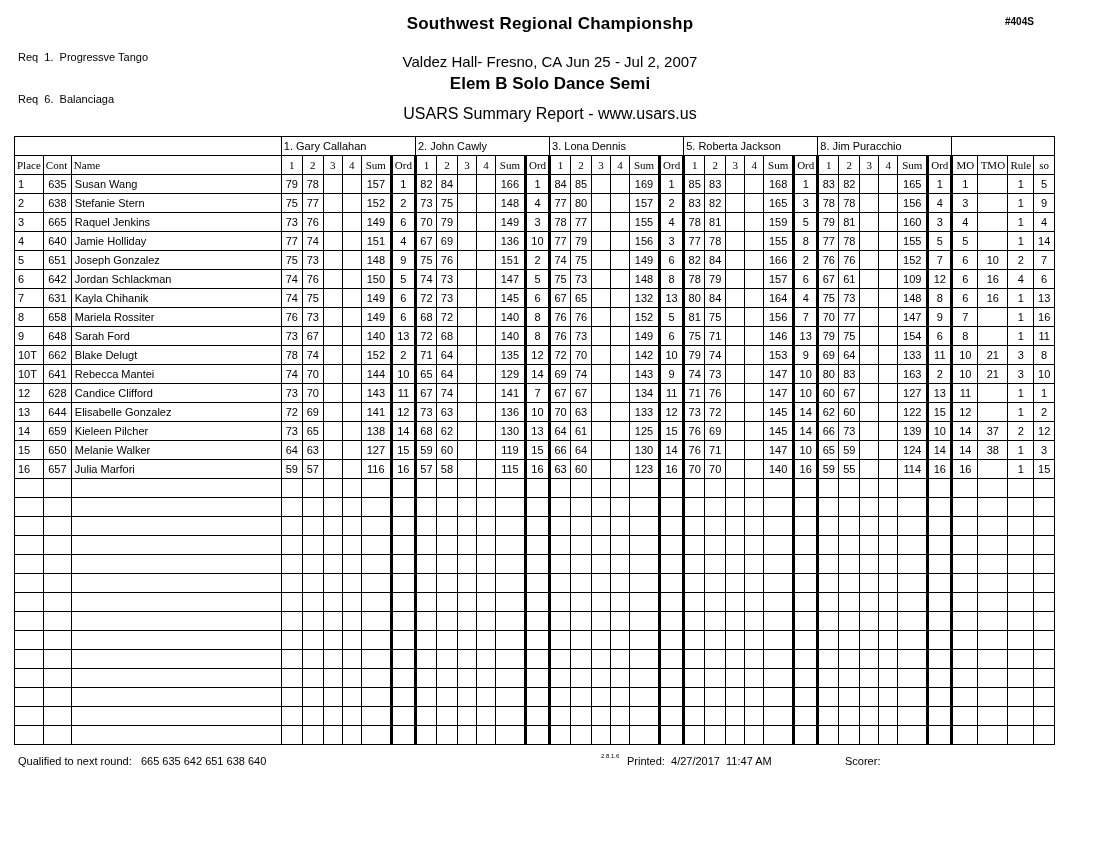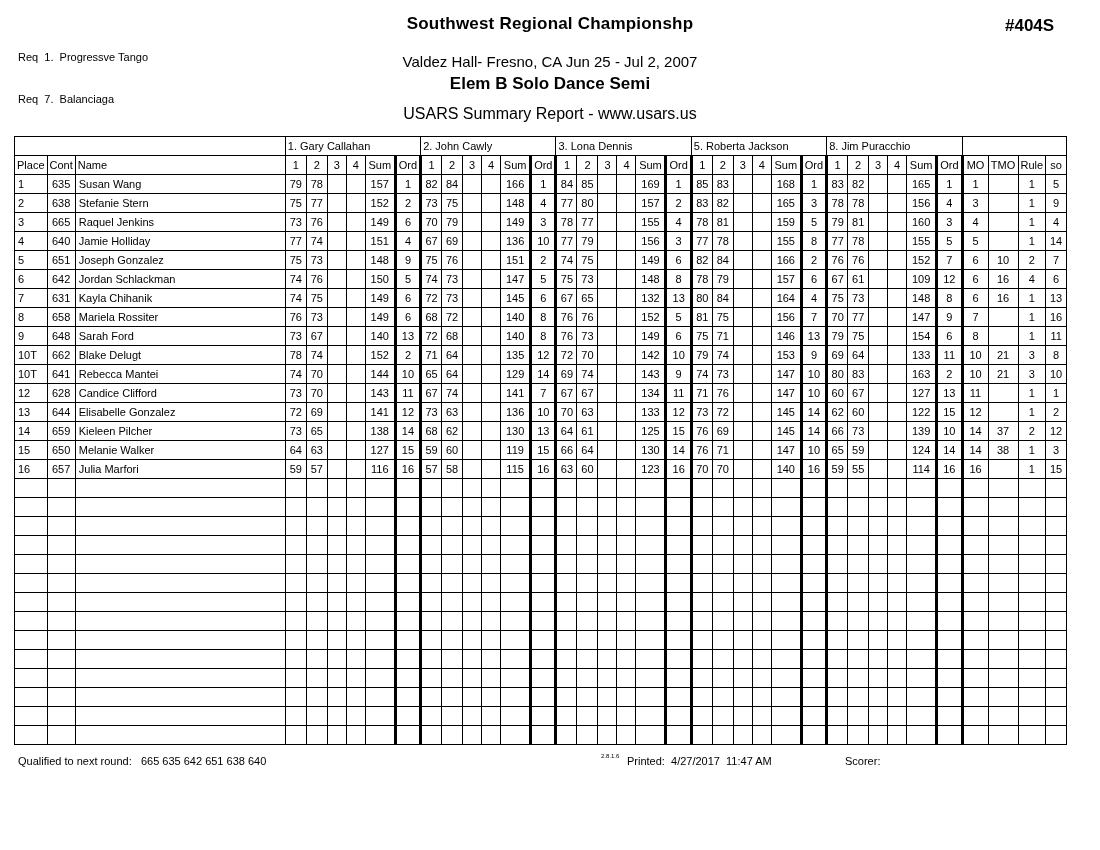--- a/index.html
+++ b/index.html
@@ -6,30 +6,30 @@
   .page {
     position:relative; width:1100px; height:850px; background:#fff;
     font-family:"Liberation Sans", sans-serif; color:#000;
   }
   .req { position:absolute; left:18px; top:22px; font-size:11px; line-height:14px; white-space:pre; }
   .titleblock { position:absolute; left:0; top:14px; width:1100px; text-align:center; }
   .t1 { font-size:17px; font-weight:bold; letter-spacing:0.2px; }
   .t2 { font-size:15px; margin-top:19px; }
   .t3 { font-size:17px; font-weight:bold; margin-top:4px; }
   .t4 { font-size:16px; margin-top:11px; }
-  .evnum { position:absolute; left:1005px; top:16px; font-size:17px; font-weight:bold; }
+  .evnum { position:absolute; left:1005px; top:16px; font-size:10px; font-weight:bold; }
 
   #score-table { position:absolute; left:14px; top:136px; border-collapse:collapse; table-layout:fixed; }
   #score-table th, #score-table td {
     border:1px solid #000; font-size:11px; font-weight:normal;
     height:18px; line-height:18px; padding:0 2px; white-space:nowrap; overflow:hidden;
   }
   tr.judge-row td.spacer { border:none; }
   tr.judge-row th { text-align:left; padding-left:5px; white-space:pre; }
-  tr.hrow th { border-bottom:2px solid #000; text-align:center; padding:0 1px; }
+  tr.hrow th { border-bottom:2px solid #000; text-align:center; padding:0 1px;font-family:Liberation Serif, serif; }
   tr.hrow th.l { text-align:left; padding-left:3px; }
   #score-table td.c { text-align:center; }
   #score-table td.l { text-align:left; padding-left:3px; }
   .ordc { border-left:3px solid #000 !important; border-right:3px solid #000 !important; }
   td.ordv { font-weight:bold; text-align:center; }
   tr.cutoff td { border-top:3px solid #000; }
   tr.bold-row td.place, tr.bold-row td.cont, tr.bold-row td.name { font-weight:bold; }
 
   .footer { position:absolute; left:0; top:752px; width:1100px; height:20px; font-size:11px; }
   .footer span { position:absolute; white-space:pre; }
@@ -38,21 +38,21 @@
   .f-prt  { left:627px; top:3px;text-align:right; }
   .f-scr  { left:845px; top:3px; }
 </style>
 </head>
 <body>
 
 <div class="page">
 
   <div class="req">
     <div>Req  1.  Progressve Tango</div>
-    <div>Req  7.  Balanciaga</div>
+    <div>Req  6.  Balanciaga</div>
   </div>
 
   <div class="titleblock">
     <div class="t1">Southwest Regional Championshp</div>
     <div class="t2">Valdez Hall- Fresno, CA  Jun 25 - Jul 2, 2007</div>
     <div class="t3">Elem B Solo Dance Semi</div>
     <div class="t4">USARS Summary Report - www.usars.us</div>
   </div>
 
   <div class="evnum">#404S</div>

